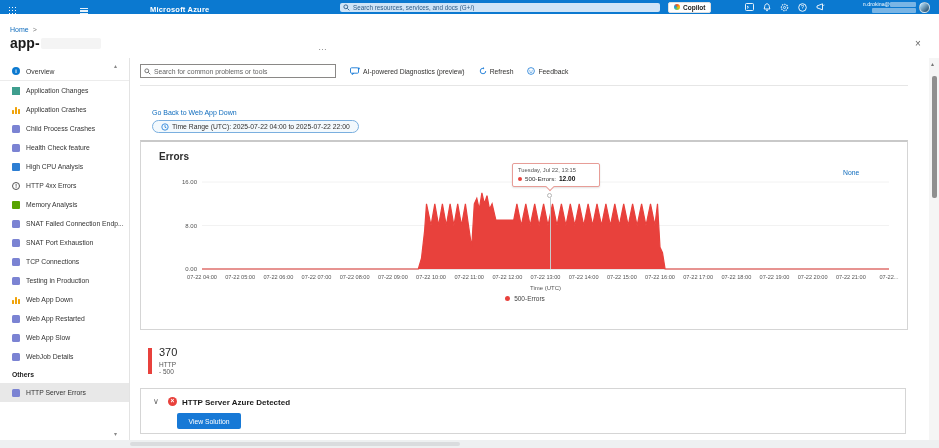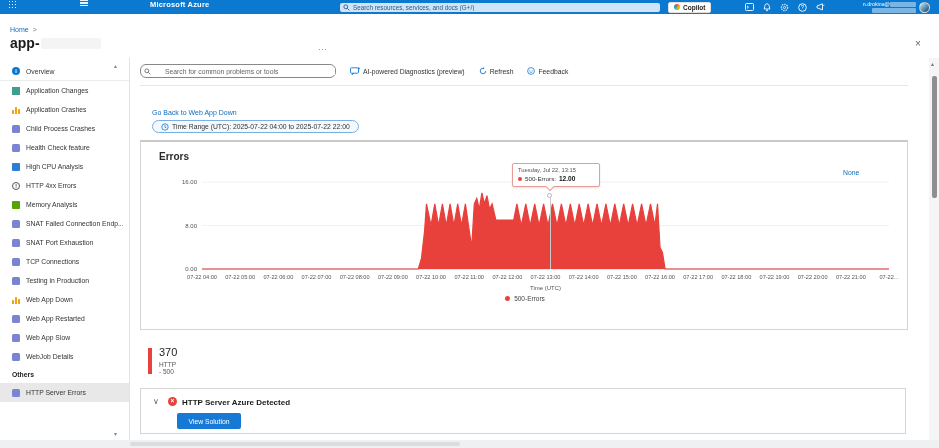--- a/index.html
+++ b/index.html
@@ -1,21 +1,21 @@
 <!DOCTYPE html>
 <html><head>
 <meta charset="utf-8">
 <style>
   * { margin:0; padding:0; box-sizing:border-box; }
   html,body { width:939px; height:448px; overflow:hidden; background:#fff;
     font-family:"Liberation Sans", sans-serif; color:#252525; }
 
   
   .topbar { position:absolute; left:0; top:0; width:939px; height:14px;
-    background:#0b79d0; display:flex; align-items:flex-start; color:#fff;gap:48px; }
+    background:#0b79d0; display:flex; align-items:flex-end; color:#fff;gap:48px; }
   .topbar .waffle { width:8px; height:8px; margin-left:8px;
     background-image:radial-gradient(circle,#fff 0.7px,transparent 0.9px);
     background-size:3px 3px; }
   .topbar .burger { width:8px; height:6px; margin-left:16px;
     background:repeating-linear-gradient(#fff 0 1px,transparent 1px 2.5px); opacity:.9; }
   .topbar .brand { font-size:7.5px; font-weight:bold; margin-left:14px; letter-spacing:.2px; }
   .topsearch { position:absolute; left:340px; top:2.5px; width:320px; height:9.5px;
     background:#cfe4f7; border-radius:2px; display:flex; align-items:center; }
   .topsearch svg { margin:0 3px; }
   .topsearch input { border:none; background:transparent; width:280px; font-size:6.3px;
@@ -75,22 +75,22 @@
   .sicon.bars span:nth-child(3){ left:6px; height:5px; }
   .sicon.person:before { content:""; position:absolute; left:2.5px; top:0; width:3px;
     height:3px; border-radius:50%; background:inherit; }
   .sicon.person:after { content:""; position:absolute; left:1px; top:3.5px; width:6px;
     height:4.5px; border-radius:2px 2px 1px 1px; background:inherit; }
   .vdivider { position:absolute; left:129px; top:58px; width:1px; height:382px; background:#e3e3e3; }
 
   
   .main { position:absolute; left:140px; top:58px; width:768px; height:380px; }
   .toolrow { position:absolute; left:0; top:6px; height:14px; display:flex; align-items:center; }
-  .probsearch { width:196px; height:14px; border:1px solid #8a8886; border-radius:6px;
-    display:flex; align-items:center; background:#fff;justify-content:space-between; }
+  .probsearch { width:196px; height:14px; border:1px solid #8a8886; border-radius:0;
+    display:flex; align-items:center; background:#fff; }
   .probsearch svg { margin:0 3px; }
   .probsearch input { border:none; outline:none; width:170px; font-size:6.8px; color:#333;
     font-family:"Liberation Sans",sans-serif; }
   .probsearch input::placeholder { color:#666; }
   .toolbtn { display:flex; align-items:center; gap:3px; font-size:6.8px; color:#323130;
     cursor:pointer; margin-left:14px; }
   .tooldivider { position:absolute; left:0; top:27px; width:768px; height:1px; background:#e6e6e6; }
 
   .headrow { position:absolute; left:12px; top:35px; width:750px; font-size:7.3px; color:#454545; }
   .headrow b { font-size:10.5px; color:#1b1b1b; margin-right:4px; }

